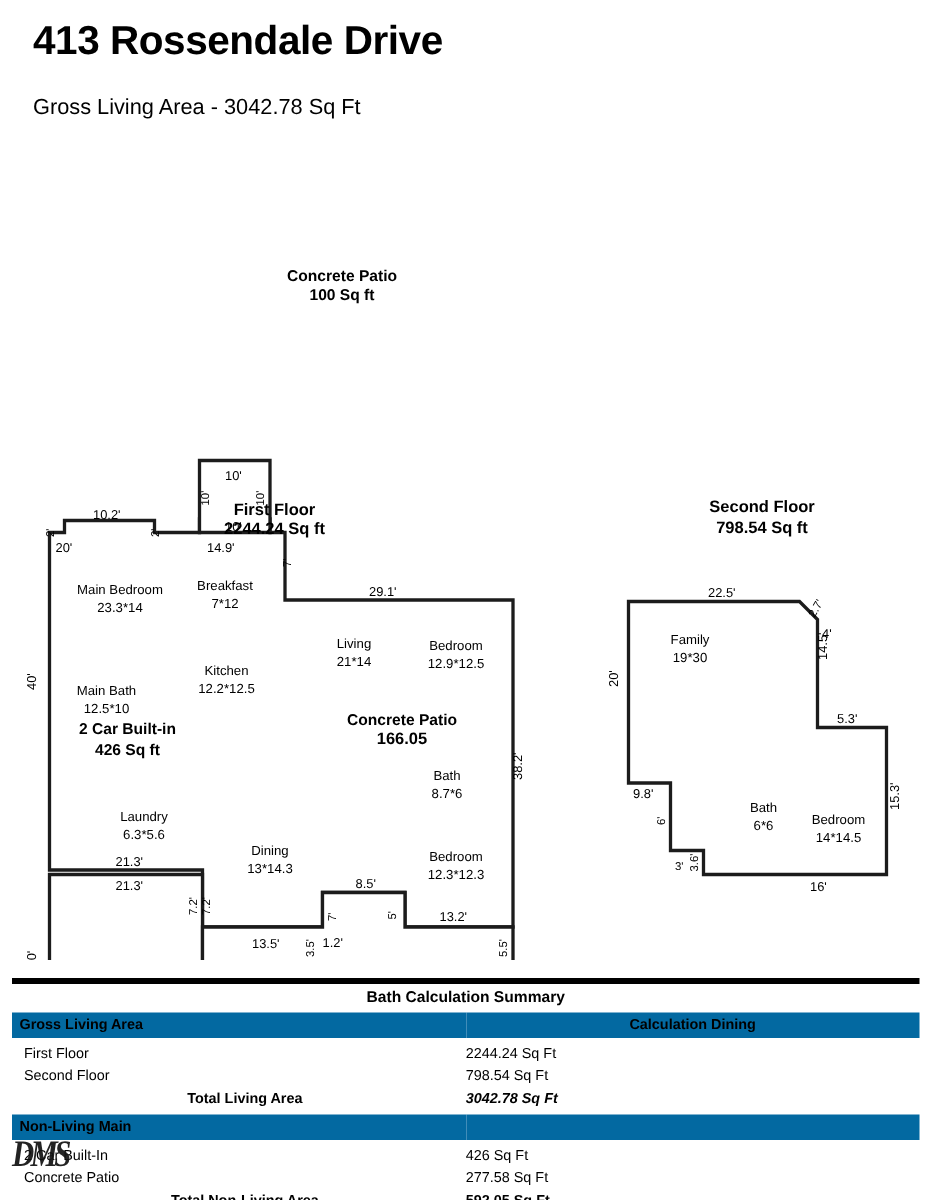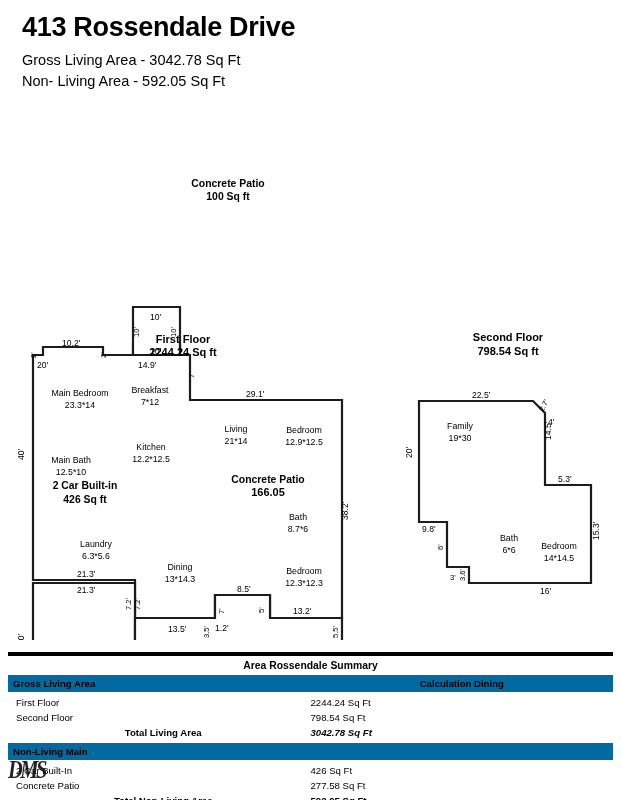--- a/index.html
+++ b/index.html
@@ -16,21 +16,21 @@
   
   .header{position:absolute;left:22px;top:10px;}
   .addr-title{
     font-size:27px;font-weight:bold;letter-spacing:-0.3px;
     line-height:34px;margin:0;white-space:nowrap;
   }
   .addr-sub{
     font-size:14.5px;line-height:21px;margin:0;white-space:nowrap;
     font-weight:normal;
   }
-  .addr-sub.first{margin-top:6px;}
+  .addr-sub.first{margin-top:18px;}
 
   
   .sketch{position:absolute;left:0;top:140px;width:621px;height:500px;}
   .sketch svg{display:block;}
 
   
   .poly{fill:#ffffff;stroke:#1c1c1c;stroke-width:2.2;stroke-linejoin:miter;}
   .dim{font-family:"Liberation Sans",sans-serif;font-size:8.6px;fill:#000;}
   .dim-sm{font-family:"Liberation Sans",sans-serif;font-size:7.6px;fill:#000;}
   .room{font-family:"Liberation Sans",sans-serif;font-size:8.8px;fill:#000;text-anchor:middle;}
@@ -69,21 +69,20 @@
   }
 </style>
 </head>
 <body>
 
 <div id="page">
 
   <div class="header">
     <div class="addr-title">413 Rossendale Drive</div>
     <div class="addr-sub first">Gross Living Area - 3042.78 Sq Ft</div>
-    <div class="addr-sub">Non- Living Area - 592.05 Sq Ft</div>
   </div>
 
   <div class="sketch">
     <svg width="621" height="500" viewBox="0 0 621 500" xmlns="http://www.w3.org/2000/svg">
 
       <path class="poly" d="M 33,215 L 33,440 L 135,440 L 135,478 L 215,478 L 215,455 L 270,455 L 270,478 L 342,478 L 342,260 L 190,260 L 190,215 L 180,215 L 180,206 L 133,206 L 133,215 L 103,215 L 103,207 L 43,207 L 43,215 Z"></path>
 
       <path class="poly" d="M 33,443 L 135,443 L 135,553 L 33,553 Z"></path>
 
       <path class="poly" d="M 133,167 L 180,167 L 180,215 L 133,215 Z"></path>
@@ -180,21 +179,21 @@
       <text class="lbl-bold-lg" x="508" y="215">798.54 Sq ft</text>
 
     </svg>
   </div>
 
   <div class="summary">
     <div class="rule-top"></div>
     <table class="tbl">
       <tbody>
           <tr class="title-row">
-        <td colspan="2">Area Rossendale Summary</td>
+        <td colspan="2">Bath Calculation Summary</td>
       </tr>
 
       <tr class="band">
         <td class="c1" style="width: 48%;">Gross Living Area</td>
         <td class="c2" style="width: 52%;">Calculation Dining</td>
       </tr>
       <tr class="spacer">
             <td style="width: 48%;"></td>
             <td style="width: 52%;"></td>
           </tr>

